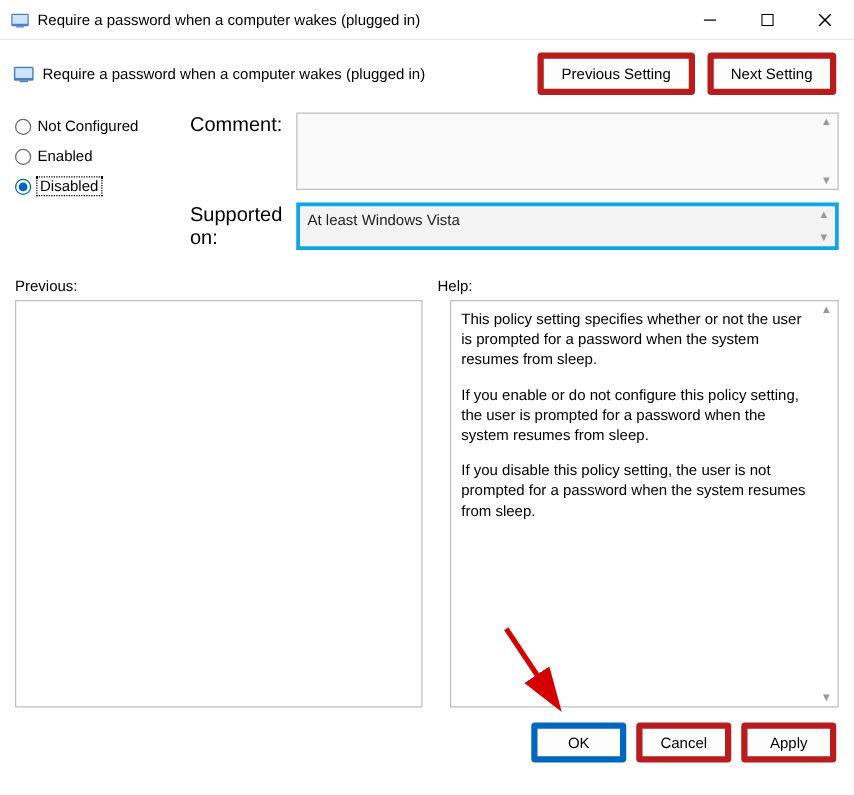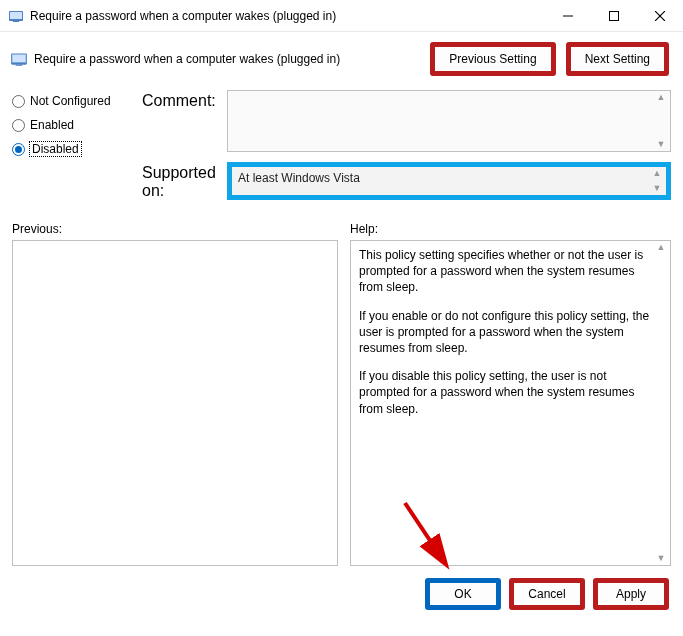--- a/index.html
+++ b/index.html
@@ -75,21 +75,21 @@
       border-radius: 3px;
       padding: 5px 14px;
       font-size: 12px;
       font-family: inherit;
       cursor: pointer;
       min-width: 70px;
     }
     .config-row {
       display: flex;
       padding: 8px 12px 0 12px;
-      gap: 0;
+      gap: 10px;
     }
     .radio-group {
       width: 130px;
       padding-top: 4px;
     }
     .radio-item {
       display: flex;
       align-items: center;
       gap: 5px;
       margin-bottom: 10px;
@@ -134,21 +134,21 @@
     .comment-box {
       flex: 1;
       height: 62px;
       border: 1px solid #c0c0c0;
       background: #fafafa;
       position: relative;
     }
     .supported-box {
       flex: 1;
       height: 38px;
-      border: 5px solid #0ea5e9;
+      border: 3px solid #0ea5e9;
       background: #f3f3f3;
       padding: 4px 6px;
       position: relative;
       font-size: 12px;
       color: #222;
     }
     .scroll-arrows {
       position: absolute;
       right: 2px;
       top: 2px;
@@ -167,21 +167,21 @@
     .panes-labels {
       display: flex;
       padding: 12px 12px 4px 12px;
       gap: 12px;
     }
     .options-label { width: 326px; font-size: 12px; }
     .help-label { font-size: 12px; }
     .panes {
       display: flex;
       padding: 0 12px;
-      gap: 12px;
+      gap: 22px;
     }
     .pane {
       border: 1px solid #bfbfbf;
       background: #fff;
       height: 326px;
       padding: 6px 8px;
       font-size: 12px;
       position: relative;
       overflow: hidden;
     }

